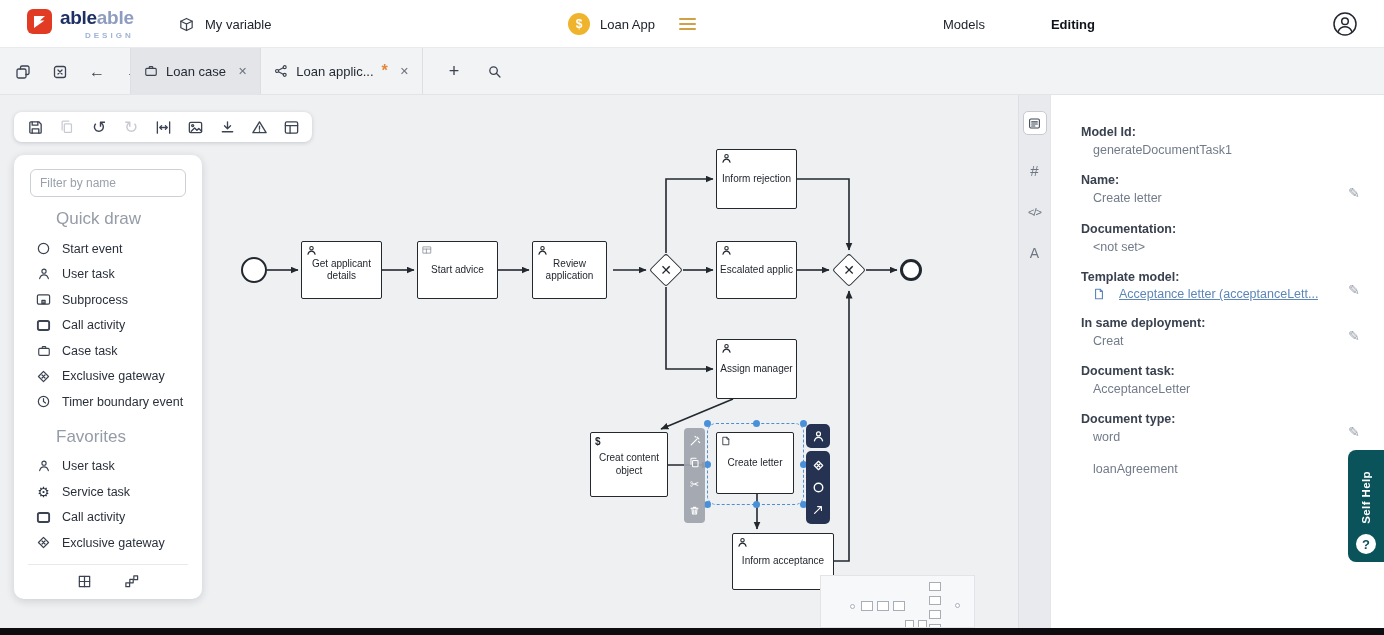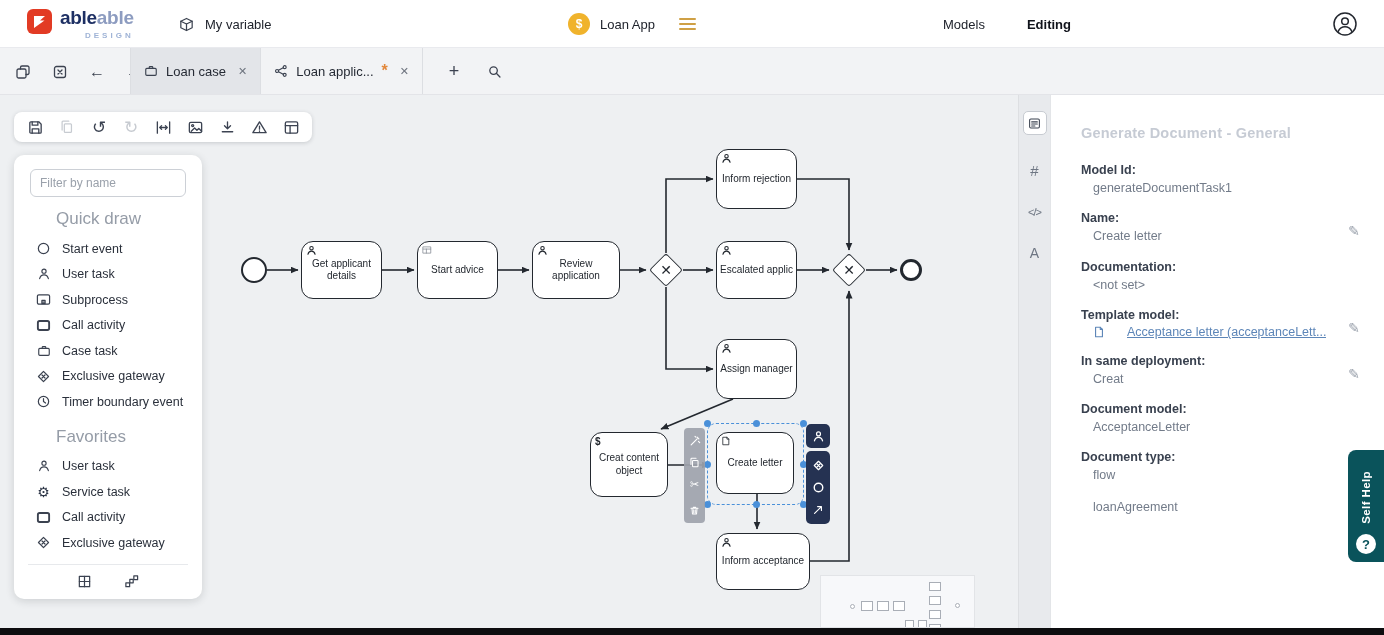--- a/index.html
+++ b/index.html
@@ -17,21 +17,21 @@
   .lt1{color:#1d2f63}.lt2{color:#8d9cc0}
   .logo-sub{font-size:8px;letter-spacing:3px;color:#9fb3d6;font-weight:700;text-align:right;margin-top:3px}
   .tb-group{position:absolute;display:flex;align-items:center;gap:10px;top:0;height:48px}
   .tb-ws{left:178px}
   .tb-center{left:568px}
   .tb-right{left:943px}
   .tb-label{font-size:13px;color:#20242d}
   .coin{width:22px;height:22px;border-radius:50%;background:#f0b32c;color:#fff;font-weight:700;font-size:12px;display:flex;align-items:center;justify-content:center}
   .burger{display:flex;flex-direction:column;gap:3px;margin-left:14px;cursor:pointer}
   .burger span{width:17px;height:2px;background:#cfa045;border-radius:2px}
-  .models{font-size:13px;color:#20242d;margin-right:32px;cursor:pointer}
+  .models{font-size:13px;color:#20242d;margin-right:56px;cursor:pointer}
   .editing{font-size:13px;font-weight:700;color:#10131b;cursor:pointer}
   .avatar{position:absolute;right:26px;top:11px;cursor:pointer;color:#23272f}
 
   
   .tabbar{position:absolute;top:48px;left:0;width:100%;height:47px;background:#f2f3f5;border-bottom:1px solid #e3e4e8;z-index:20}
   .tb-icons{position:absolute;left:12px;top:0;height:47px;display:flex;align-items:center;gap:15px;color:#3c4250}
   .tbtn{display:flex;align-items:center;justify-content:center;width:22px;height:22px;cursor:pointer;font-size:16px;color:#3c4250}
   .tabs{position:absolute;left:130px;top:0;height:46px;display:flex;align-items:stretch}
   .tab{display:flex;align-items:center;gap:8px;padding:0 13px;border-right:1px solid #dcdee2;cursor:pointer}
   .tab:first-child{border-left:1px solid #dcdee2}
@@ -56,21 +56,21 @@
   .pal-input{display:block;margin:14px 16px 4px;width:156px;height:28px;border:1px solid #ccd0d6;border-radius:6px;font-size:12px;padding:0 9px;color:#333;font-family:"Liberation Sans",sans-serif}
   .pal-input::placeholder{color:#9aa1ab}
   .pal-h{font-size:17px;color:#959ca7;margin:12px 0 7px 42px}
   .pal-item{display:flex;align-items:center;gap:10px;height:25.5px;padding-left:21px;cursor:pointer;font-size:12.5px;color:#2a303b}
   .pal-ic{width:17px;display:flex;justify-content:center;color:#3b4250}
   .pal-div{border-top:1px solid #e7e9ec;margin:8px 14px 0}
   .pal-foot{display:flex;justify-content:center;gap:32px;padding:9px 0 6px;color:#3b4250}
   .gear{font-size:14px;color:#2b3445;line-height:1}
 
   
-  .node{position:absolute;background:#fff;border:1.5px solid #23282f;border-radius:12px;display:flex;align-items:center;justify-content:center;text-align:center;font-size:10px;color:#23282f;line-height:1.25;padding:5px 3px;z-index:3}
+  .node{position:absolute;background:#fff;border:1.5px solid #23282f;border-radius:2px;display:flex;align-items:center;justify-content:center;text-align:center;font-size:10px;color:#23282f;line-height:1.25;padding:5px 3px;z-index:3}
   .ticon{position:absolute;top:3px;left:4px;color:#23282f}
   .ticon.gray{color:#8a9099}
   .dollar{font-size:10px;font-weight:700}
   .evt{position:absolute;background:#fff;border-radius:50%;z-index:3}
   .gw{position:absolute;width:34px;height:34px;z-index:3}
   .gd{position:absolute;left:5px;top:5px;width:24px;height:24px;border:1.5px solid #23282f;background:#fff;border-radius:3px;transform:rotate(45deg)}
   .gx{position:absolute;inset:0;display:flex;align-items:center;justify-content:center;font-size:14px;font-weight:700;color:#23282f}
 
   
   .sel{position:absolute;left:707px;top:328px;width:97px;height:82px;border:1.5px dashed #4a90d9;border-radius:9px;z-index:4}
@@ -93,21 +93,21 @@
   .g-hash{font-size:15px}
   .g-code{font-size:11px;letter-spacing:-1px}
 
   
   .props{position:absolute;left:1050px;top:0;width:334px;height:533px;background:#fff;border-left:1px solid #e3e5e8;padding:30px 24px 0 30px;overflow:hidden}
   .props-title{font-size:14.5px;font-weight:700;color:#c6cbd4;letter-spacing:.2px;margin-bottom:22px}
   .field{position:relative;margin-bottom:15px;padding-right:26px}
   .flabel{font-size:12.5px;font-weight:700;color:#39414f;margin-bottom:3px}
   .fvalue{font-size:12.5px;color:#727b89;padding-left:12px;line-height:1.3}
   .pencil{position:absolute;right:0;top:12px;color:#99a0ab;font-size:14px;cursor:pointer}
-  .tpl-row{display:flex;align-items:center;gap:22px;padding-left:12px;color:#5d86b8}
+  .tpl-row{display:flex;align-items:center;gap:14px;padding-left:12px;color:#5d86b8}
   .tpl-link{font-size:12.5px;color:#5d86b8;text-decoration:underline;white-space:nowrap;overflow:hidden;text-overflow:ellipsis;max-width:238px;cursor:pointer}
 
   
   .selfhelp{position:absolute;right:0;top:450px;width:36px;height:112px;background:#0a535b;border-radius:8px 0 0 8px;z-index:40;display:flex;flex-direction:column;align-items:center;justify-content:flex-end;padding-bottom:8px;cursor:pointer}
   .sh-text{writing-mode:vertical-rl;transform:rotate(180deg);color:#fff;font-size:11.5px;font-weight:700;letter-spacing:.4px;margin-bottom:10px}
   .sh-q{width:20px;height:20px;border-radius:50%;background:#fff;color:#0a535b;font-weight:700;font-size:13px;display:flex;align-items:center;justify-content:center}
 
   .bottombar{position:absolute;left:0;bottom:0;width:100%;height:7px;background:#0d0d0f;z-index:60}
 </style>
 </head>
@@ -435,21 +435,21 @@
       <div class="node" style="left:417px;top:146px;width:81px;height:58px">
         <span class="ticon gray">
             <svg class="sic" viewBox="0 0 16 16" width="10" height="10">
               <rect x="2" y="3" width="12" height="10"></rect>
               <path d="M2 6.5h12M7 6.5V13"></path>
             </svg>
           </span>
         <span>Start advice</span>
       </div>
 
-      <div class="node" style="left:532px;top:146px;width:88px;height:58px">
+      <div class="node" style="left:532px;top:146px;width:75px;height:58px">
         <span class="ticon">
             <svg class="sic" viewBox="0 0 16 16" width="11" height="11" style="stroke-width:1.6">
               <circle cx="8" cy="4.6" r="2.5"></circle>
               <path d="M2.8 13.5c.7-3.2 2.9-4.6 5.2-4.6s4.5 1.4 5.2 4.6"></path>
             </svg>
           </span>
         <span>Review application</span>
       </div>
 
       <div class="node" style="left:716px;top:54px;width:81px;height:60px">
@@ -547,21 +547,21 @@
               </svg>
             </span>
           <span class="pi">
               <svg class="sic" viewBox="0 0 14 14" width="12" height="12">
                 <path d="M3 11L11 3M11 3H6.5M11 3v4.5"></path>
               </svg>
             </span>
         </span>
       </div>
 
-      <div class="node" style="left:716px;top:438px;width:94px;height:57px">
+      <div class="node" style="left:732px;top:438px;width:102px;height:57px">
         <span class="ticon">
             <svg class="sic" viewBox="0 0 16 16" width="11" height="11" style="stroke-width:1.6">
               <circle cx="8" cy="4.6" r="2.5"></circle>
               <path d="M2.8 13.5c.7-3.2 2.9-4.6 5.2-4.6s4.5 1.4 5.2 4.6"></path>
             </svg>
           </span>
         <span>Inform acceptance</span>
       </div>
 
       <div class="minimap">
@@ -585,21 +585,20 @@
             <rect x="2" y="2.5" width="12" height="11" rx="1.5"></rect>
             <path d="M4.5 6h7M4.5 8.5h7M4.5 11h4"></path>
           </svg>
       </span>
       <span class="strip-glyph g-hash">#</span>
       <span class="strip-glyph g-code">&lt;/&gt;</span>
       <span class="strip-glyph">A</span>
     </div>
 
     <aside class="props">
-      <div class="props-title">Generate Document - General</div>
 
       <div class="field">
         <div class="flabel">Model Id:</div>
         <div class="fvalue">generateDocumentTask1</div>
       </div>
 
       <div class="field">
         <div class="flabel">Name:</div>
         <div class="fvalue">Create letter</div>
         <span class="pencil">✎</span>
@@ -624,27 +623,27 @@
         <span class="pencil">✎</span>
       </div>
 
       <div class="field">
         <div class="flabel">In same deployment:</div>
         <div class="fvalue">Creat</div>
         <span class="pencil">✎</span>
       </div>
 
       <div class="field">
-        <div class="flabel">Document model:</div>
+        <div class="flabel">Document task:</div>
         <div class="fvalue">AcceptanceLetter</div>
       </div>
 
       <div class="field">
         <div class="flabel">Document type:</div>
-        <div class="fvalue">flow</div>
+        <div class="fvalue">word</div>
         <span class="pencil">✎</span>
       </div>
 
       <div class="field">
         <div class="fvalue">loanAgreement</div>
       </div>
     </aside>
   </div>
 
   <div class="selfhelp">

